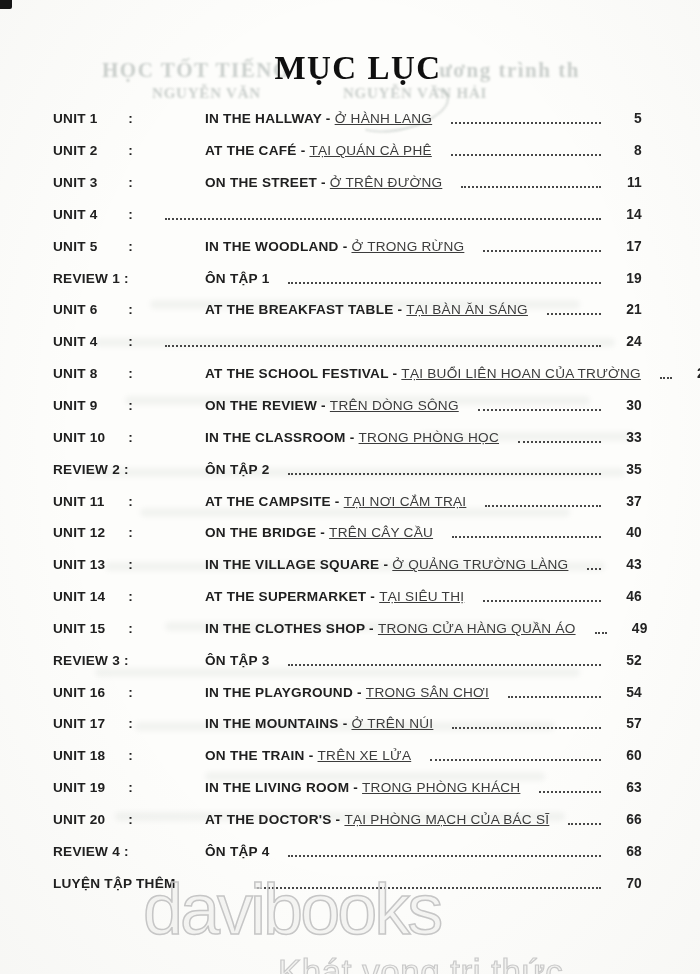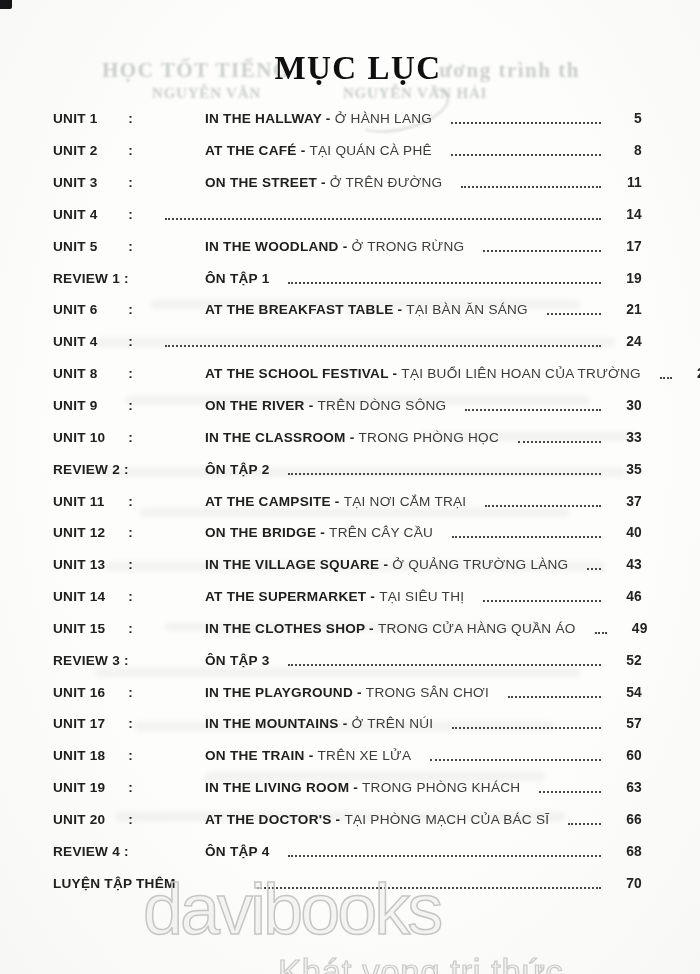--- a/index.html
+++ b/index.html
@@ -35,21 +35,21 @@
 
   .toc{position:absolute;top:103px;left:53px;right:74px;z-index:2;}
   .row{display:flex;align-items:center;height:31.85px;font-size:13.6px;color:#202020;letter-spacing:.25px;white-space:nowrap;gap:12px;}
   .c-label{flex:none;width:93px;display:flex;}
   .row.plain .c-label{width:auto;padding-right:3px;}
   .lbl{font-weight:700;}
   .colon{margin-left:auto;padding-right:13px;font-weight:700;}
   .c-title{flex:none;}
   .t-en{font-weight:700;margin-left:47px;}
   .t-sep{font-weight:700;}
-  .t-vi{font-weight:400;color:#3c3c3c;}
+  .t-vi{font-weight:400;color:#3c3c3c;text-decoration:underline;}
   .leader{flex:1;min-width:12px;border-bottom:2px dotted #383838;height:1px;transform:translateY(4px);margin:0 5px 0 7px;opacity:.92;}
   .pg{flex:none;min-width:24px;text-align:right;font-weight:700;font-size:13.8px;color:#232323;}
 
   .wm{position:absolute;pointer-events:none;color:rgba(0,0,0,0.03);z-index:5;font-family:"Liberation Sans",sans-serif;}
   .wm-brand{left:143px;top:868px;font-size:72px;letter-spacing:-3px;-webkit-text-stroke:1.5px #c6c6c6;}
   .wm-slogan{left:278px;top:952px;font-size:35px;letter-spacing:.5px;-webkit-text-stroke:1.2px #c9c9c9;}
 </style>
 </head>
 <body>
 
@@ -178,21 +178,21 @@
     <span class="leader"></span>
     <span class="pg">27</span>
   </div>
 
   <div class="row unit">
     <span class="c-label">
       <span class="lbl">UNIT 9</span>
       <span class="colon">:</span>
     </span>
     <span class="c-title">
-      <span class="t-en">ON THE RIVER</span><span class="t-sep"> - </span><span class="t-vi">TRÊN DÒNG SÔNG</span>
+      <span class="t-en">ON THE REVIEW</span><span class="t-sep"> - </span><span class="t-vi">TRÊN DÒNG SÔNG</span>
     </span>
     <span class="leader"></span>
     <span class="pg">30</span>
   </div>
 
   <div class="row unit">
     <span class="c-label">
       <span class="lbl">UNIT 10</span>
       <span class="colon">:</span>
     </span>

